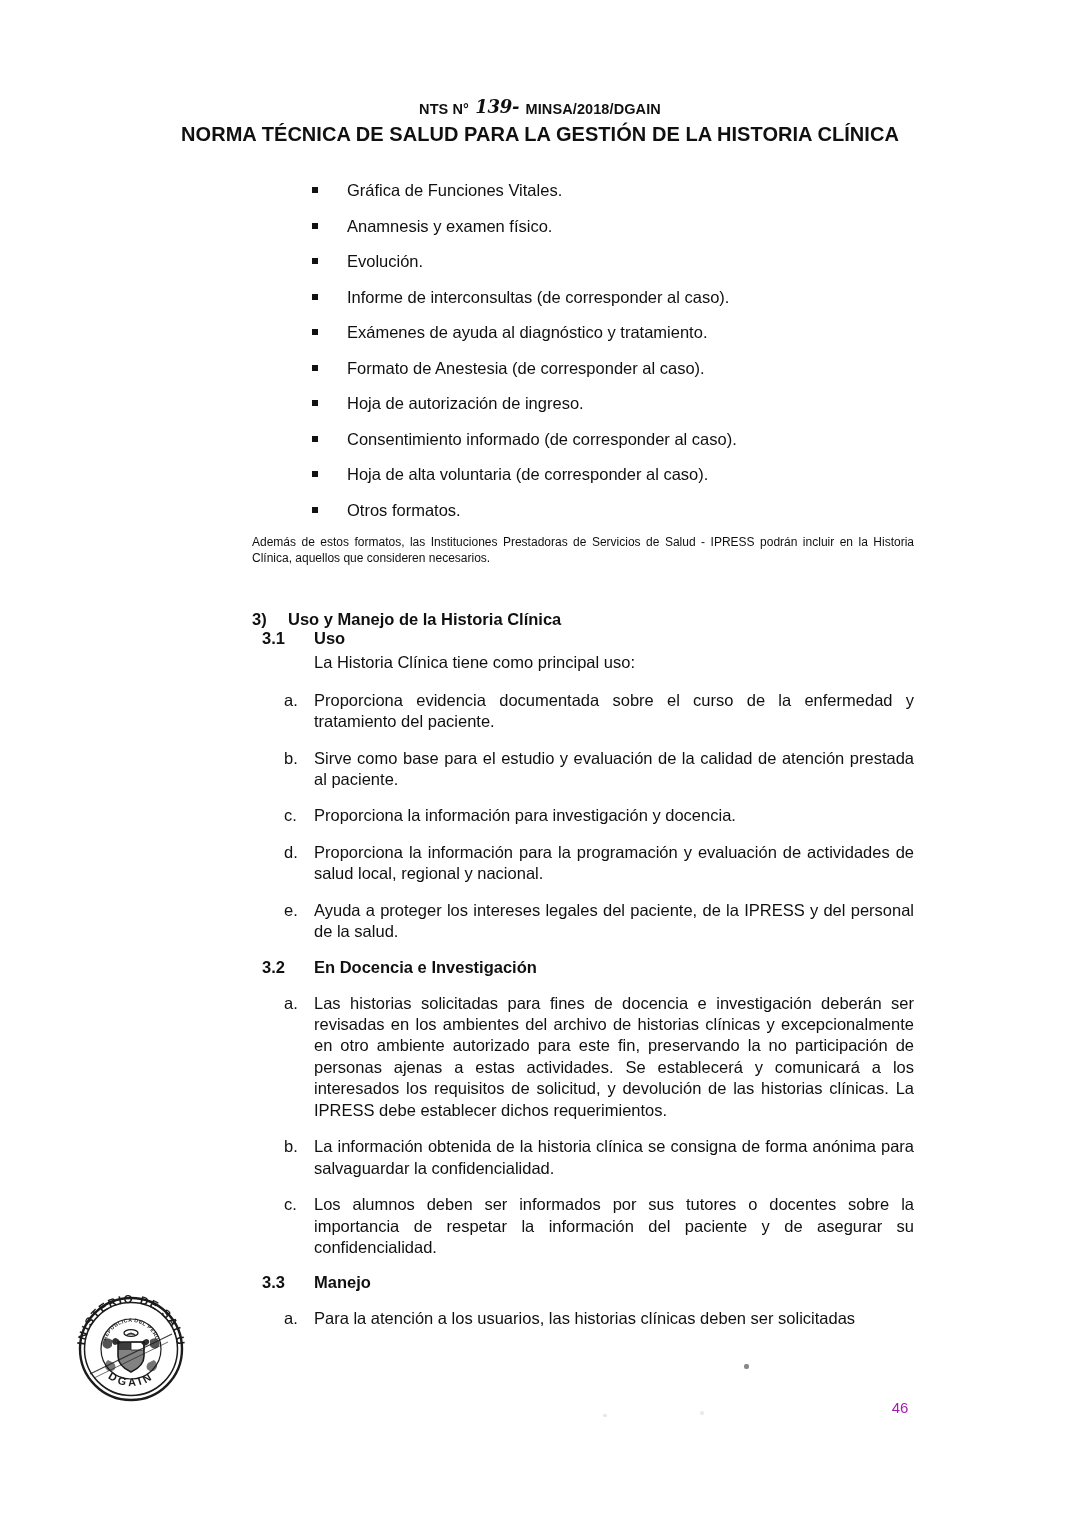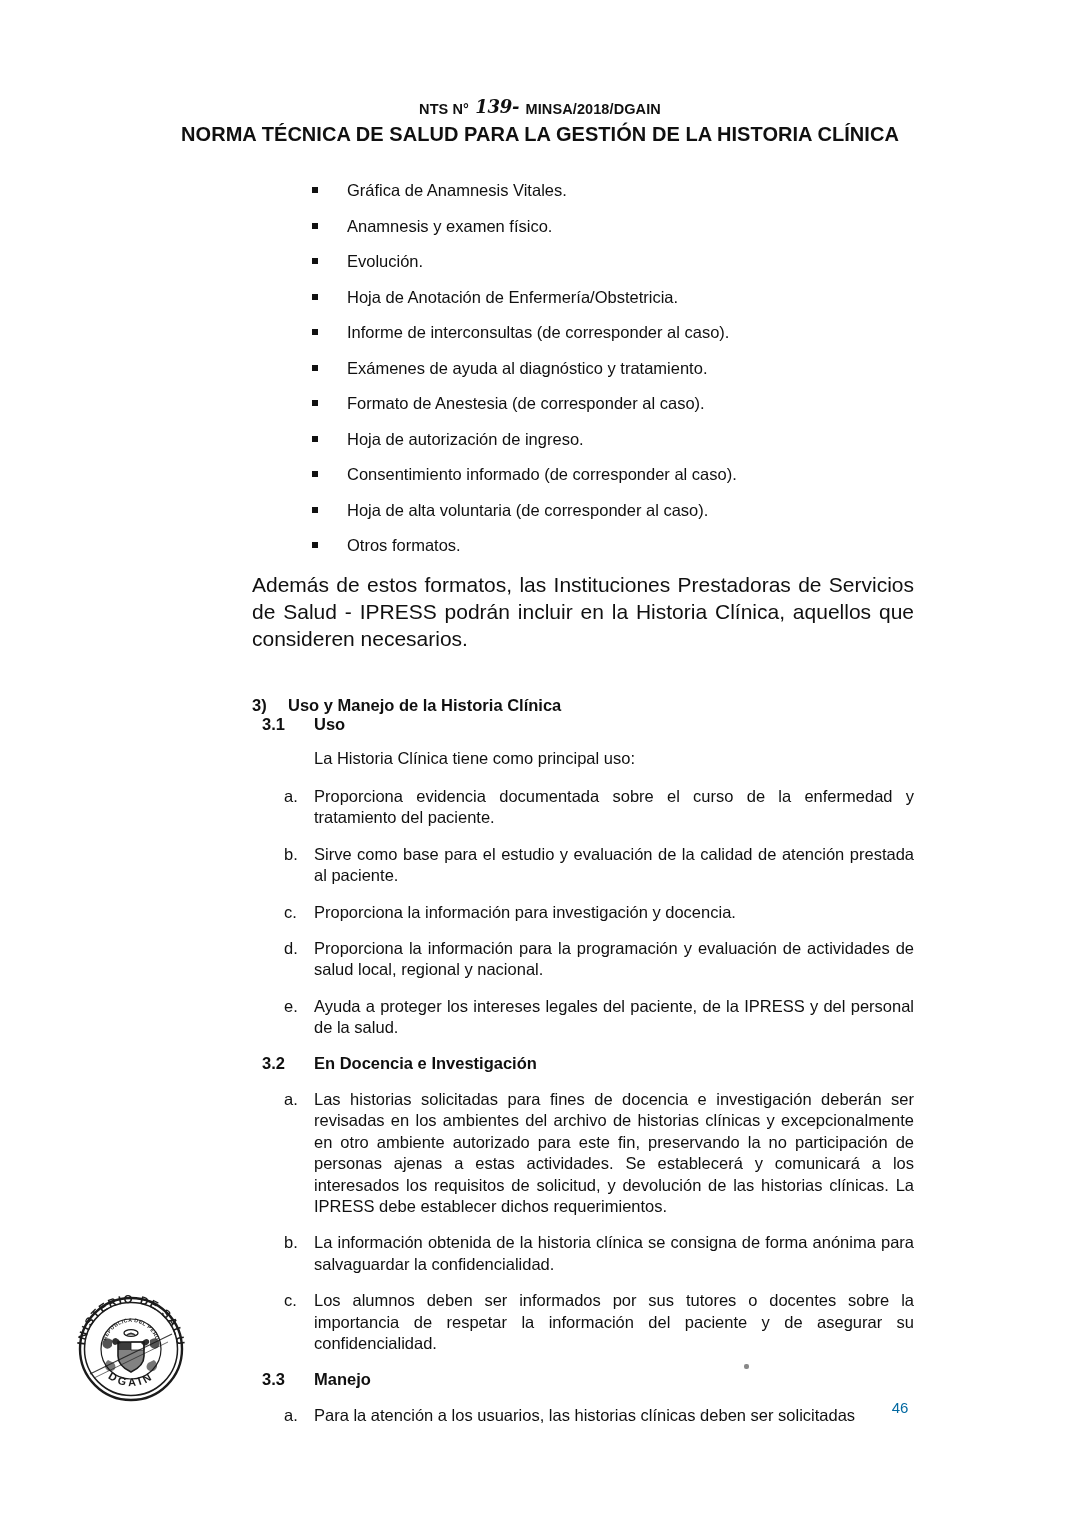--- a/index.html
+++ b/index.html
@@ -79,21 +79,21 @@
     left: 60px;
     top: 7px;
     width: 6px;
     height: 6px;
     background: #111111;
     display: block;
   }
 
   
   .para {
-    font-size: 21px;
+    font-size: 12px;
     line-height: 1.30;
     text-align: justify;
     margin: 0;
   }
   .para-afterlist {
     margin-top: 6px;
     text-align: justify;
   }
 
   
@@ -120,21 +120,21 @@
   .heading-sub .marker {
     position: absolute;
     left: 10px;
     top: 0;
     font-weight: bold;
   }
   .heading-sub.gap-large { }
 
   
   .sub-intro {
-    margin-top: 14px;
+    margin-top: 4px;
     padding-left: 62px;
     font-size: 16.5px;
     line-height: 1.30;
   }
 
   
   .letter-list {
     margin: 0;
     padding: 0;
     list-style: none;
@@ -170,21 +170,21 @@
 
   
   .page-number {
     position: absolute;
     left: 860px;
     top: 1399px;
     width: 80px;
     text-align: center;
     font-size: 15px;
     font-weight: normal;
-    color: #0369a1;
+    color: #a21caf;
   }
 
   .scan-speck {
     position: absolute;
     background: #6a6a6a;
     border-radius: 40%;
     opacity: 0.85;
   }
   .speck-a { left: 744px; top: 1364px; width: 5px; height: 5px; opacity: .8; }
   .speck-b { left: 603px; top: 1414px; width: 4px; height: 3px; opacity: .16; }
@@ -202,33 +202,29 @@
       <span>MINSA/2018/DGAIN</span>
     </div>
     <div class="header-line-2">NORMA TÉCNICA DE SALUD PARA LA GESTIÓN DE LA HISTORIA CLÍNICA</div>
   </div>
 
   <div class="content">
 
     <ul class="bullet-list">
       <li class="bullet-item">
         <span class="bullet-glyph"></span>
-        <span>Gráfica de Anamnesis Vitales.</span>
+        <span>Gráfica de Funciones Vitales.</span>
       </li>
       <li class="bullet-item">
         <span class="bullet-glyph"></span>
         <span>Anamnesis y examen físico.</span>
       </li>
       <li class="bullet-item">
         <span class="bullet-glyph"></span>
         <span>Evolución.</span>
-      </li>
-      <li class="bullet-item">
-        <span class="bullet-glyph"></span>
-        <span>Hoja de Anotación de Enfermería/Obstetricia.</span>
       </li>
       <li class="bullet-item">
         <span class="bullet-glyph"></span>
         <span>Informe de interconsultas (de corresponder al caso).</span>
       </li>
       <li class="bullet-item">
         <span class="bullet-glyph"></span>
         <span>Exámenes de ayuda al diagnóstico y tratamiento.</span>
       </li>
       <li class="bullet-item">

